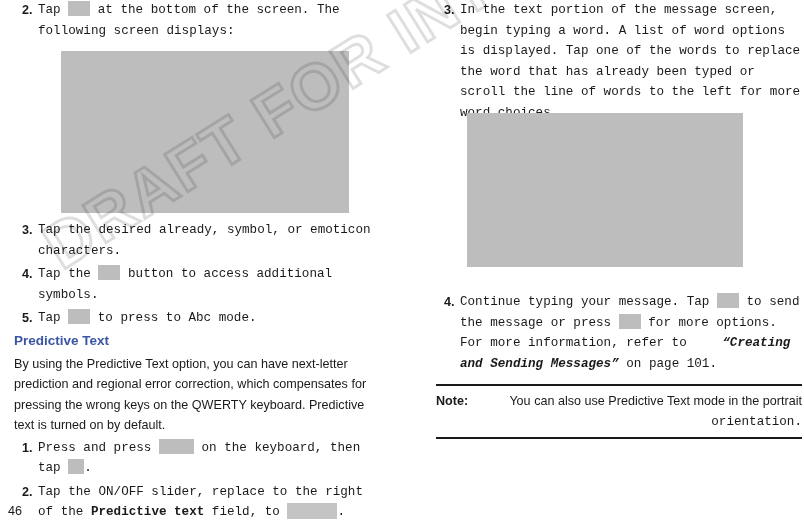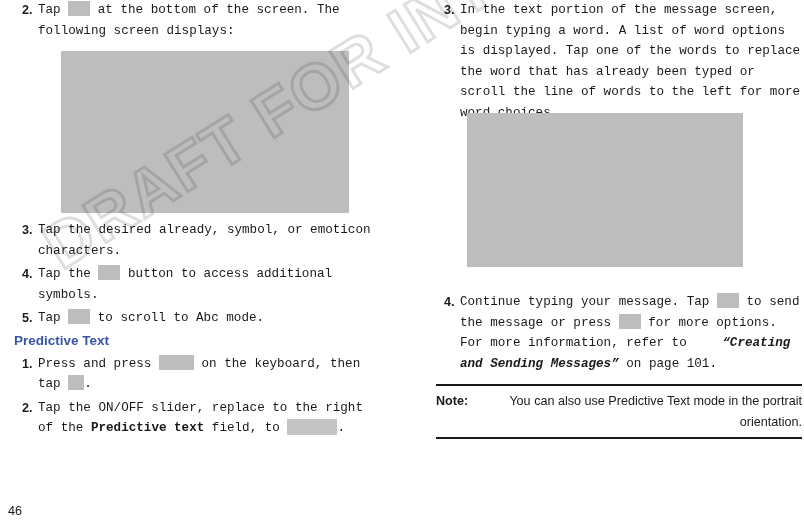--- a/index.html
+++ b/index.html
@@ -154,21 +154,21 @@
     font-size: 12.6px;
     line-height: 20.5px;
   }
   .note-label {
     font-weight: bold;
     flex: 0 0 auto;
     padding-right: 4px;
     text-align: center;
   }
   .note-text { flex: 1 1 auto; text-align: right; }
-  .note-cont { padding-left: 26px; }
+  .note-cont { padding-left: 26px; font-family: Liberation Mono, monospace; }
 
   
   #page-number {
     position: absolute;
     left: 8px;
     top: 503px;
     font-size: 12.6px;
     line-height: 16px;
     font-weight: normal;
   }
@@ -208,26 +208,27 @@
         <span class="chip chip-md"></span>
         <span>button to access additional symbols.</span>
       </div>
     </div>
 
     <div class="step">
       <div class="step-num">5.</div>
       <div class="step-body">
         <span>Tap</span>
         <span class="chip chip-md"></span>
-        <span>to scroll to Abc mode.</span>
+        <span>to press to Abc mode.</span>
       </div>
     </div>
 
     <div class="section-heading">Predictive Text</div>
 
+    <div class="body-para">By using the Predictive Text option, you can have next-letter prediction and regional error correction, which compensates for pressing the wrong keys on the QWERTY keyboard. Predictive text is turned on by default.</div>
 
     <div class="step">
       <div class="step-num">1.</div>
       <div class="step-body">
         <span>Press and press</span>
         <span class="chip chip-lg"></span>
         <span>on the keyboard, then tap</span>
         <span class="chip chip-sm"></span><span>.</span>
       </div>
     </div>

